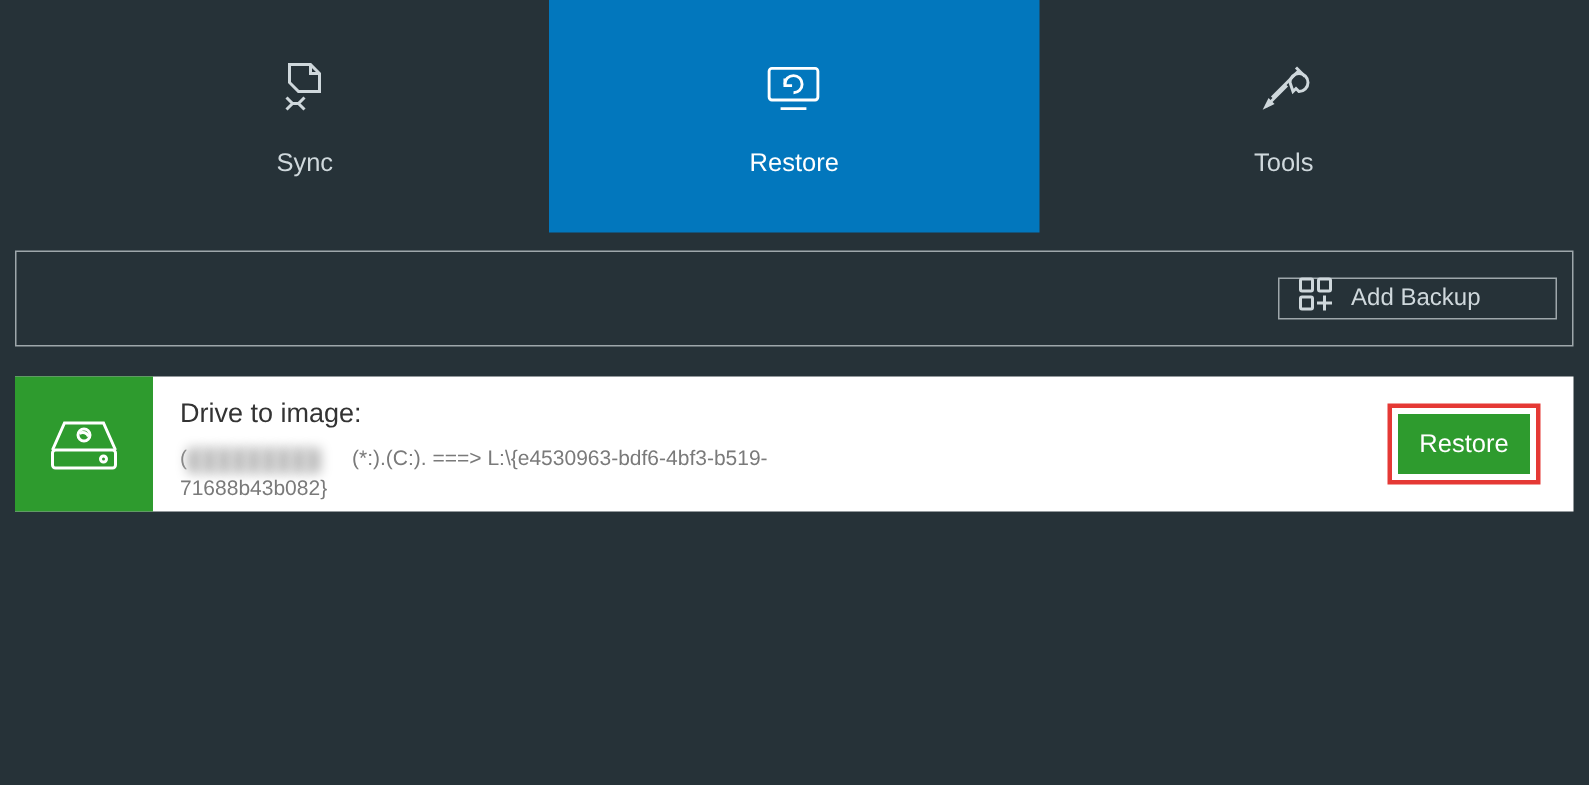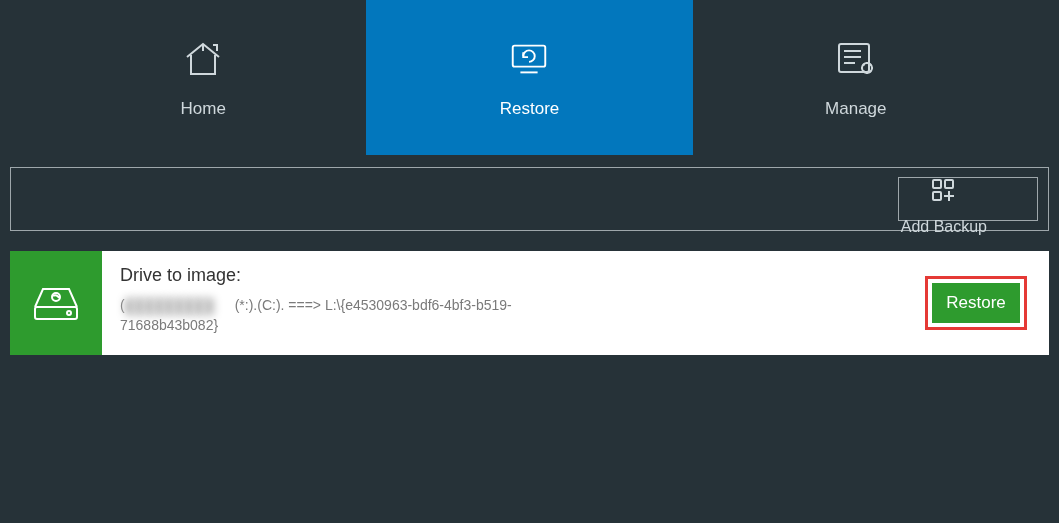--- a/index.html
+++ b/index.html
@@ -50,35 +50,34 @@
     margin: 12px 10px 0 10px;
     border: 1px solid #9ea7ab;
     height: 64px;
     display: flex;
     align-items: center;
     justify-content: flex-end;
     padding: 0 10px;
   }
   .add-backup-btn {
     border: 1px solid #9ea7ab;
-    height: 44px;
+    height: 28px;
     display: flex;
     align-items: center;
     gap: 10px;
-    padding: 0 50px 0 2px;
+    padding: 0 50px 0 12px;
     cursor: pointer;
     font-size: 16px;
     color: #cfd8dc;
-    flex-direction: column;
   }
   .add-backup-btn svg { stroke: currentColor; fill: none; stroke-width: 2; }
 
   .entry {
     margin: 20px 10px 0 10px;
-    height: 104px;
+    height: 90px;
     display: flex;
     background: #ffffff;
   }
   .entry-icon-col {
     width: 92px;
     background: #2e9b2e;
     display: flex;
     align-items: center;
     justify-content: center;
     color: #ffffff;
@@ -129,59 +128,59 @@
     font-size: 17px;
     padding: 10px 14px;
     cursor: pointer;
   }
 </style>
 </head>
 <body>
 
 <div class="topnav">
 
+
+
   <div class="nav-item">
     <div class="nav-icon">
-      <svg width="40" height="36" viewBox="0 0 40 36">
-          <path d="M4 16 L20 3 L36 16 M8 14 V33 H32 V14 M20 3 V10"></path>
-          <path d="M30 4 H34 V10"></path>
-        </svg>
-    </div>
-    <div class="nav-label">Home</div>
-  </div>
-
-
+      <svg width="40" height="40" viewBox="0 0 40 40">
+        <path d="M10 4 H24 L30 10 V22 H16 L10 16 Z"></path>
+        <path d="M24 4 V10 H30"></path>
+        <path d="M8 26 L12 30 L8 34"></path>
+        <path d="M20 34 L16 30 L20 26"></path>
+        <path d="M11 30 H17"></path>
+      </svg>
+    </div>
+    <div class="nav-label">Sync</div>
+  </div>
 
   <div class="nav-item active">
     <div class="nav-icon">
       <svg width="46" height="40" viewBox="0 0 46 40">
         <rect x="6" y="6" width="34" height="22" rx="2"></rect>
         <line x1="14" y1="34" x2="32" y2="34"></line>
         <path d="M17 17 A6 6 0 1 1 23 23"></path>
         <path d="M17 13 L17 18 L22 18"></path>
       </svg>
     </div>
     <div class="nav-label">Restore</div>
   </div>
 
+
+
   <div class="nav-item">
     <div class="nav-icon">
-      <svg width="42" height="38" viewBox="0 0 42 38">
-        <rect x="4" y="4" width="30" height="28" rx="2"></rect>
-        <line x1="9" y1="11" x2="26" y2="11"></line>
-        <line x1="9" y1="17" x2="26" y2="17"></line>
-        <line x1="9" y1="23" x2="20" y2="23"></line>
-        <circle cx="32" cy="28" r="5"></circle>
-        <path d="M32 22 V24 M32 32 V34 M26 28 H28 M36 28 H38 M28 24 L29.5 25.5 M34.5 30.5 L36 32 M28 32 L29.5 30.5 M34.5 25.5 L36 24"></path>
-      </svg>
-    </div>
-    <div class="nav-label">Manage</div>
-  </div>
-
-
+      <svg width="40" height="40" viewBox="0 0 40 40">
+        <path d="M8 32 L22 18 M24 16 A6 6 0 1 1 30 22 L28 20 L26 22 Z"></path>
+        <path d="M30 8 L12 26 M10 28 L8 32 L12 30 Z"></path>
+        <path d="M28 6 L34 12"></path>
+      </svg>
+    </div>
+    <div class="nav-label">Tools</div>
+  </div>
 
 
 </div>
 
 <div class="toolbar">
   <div class="add-backup-btn">
     <span>
       <svg width="26" height="26" viewBox="0 0 26 26">
         <rect x="2" y="2" width="8" height="8" rx="1"></rect>
         <rect x="14" y="2" width="8" height="8" rx="1"></rect>

